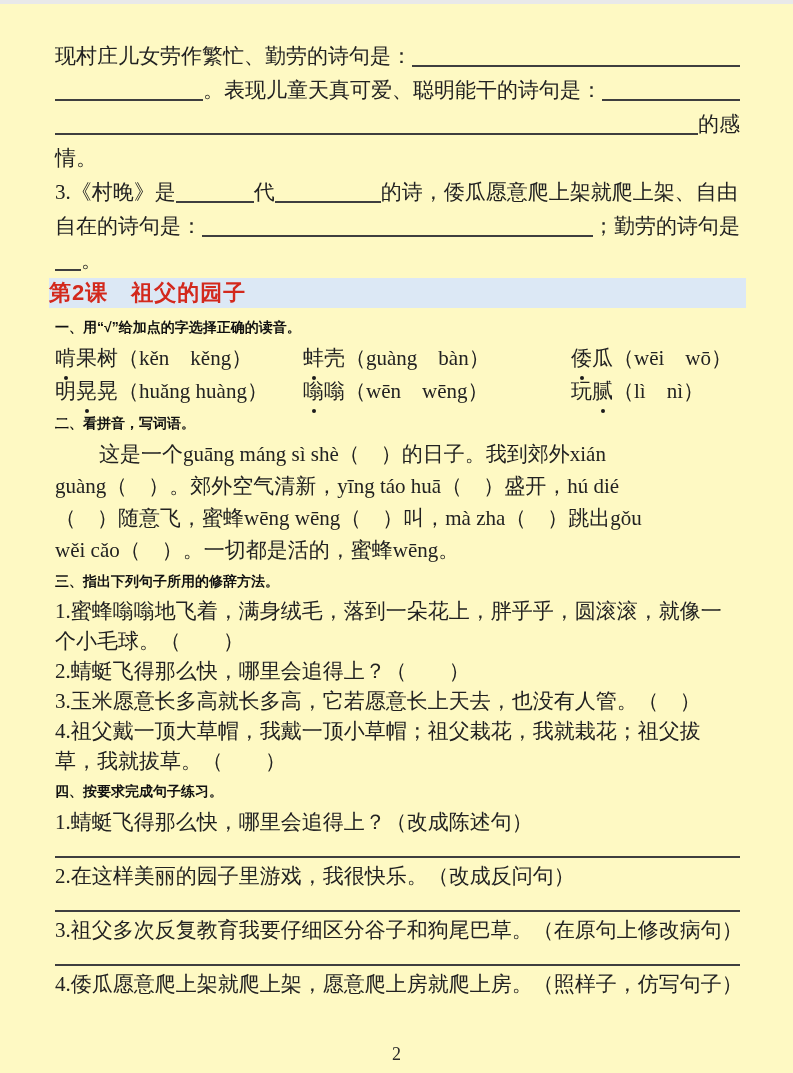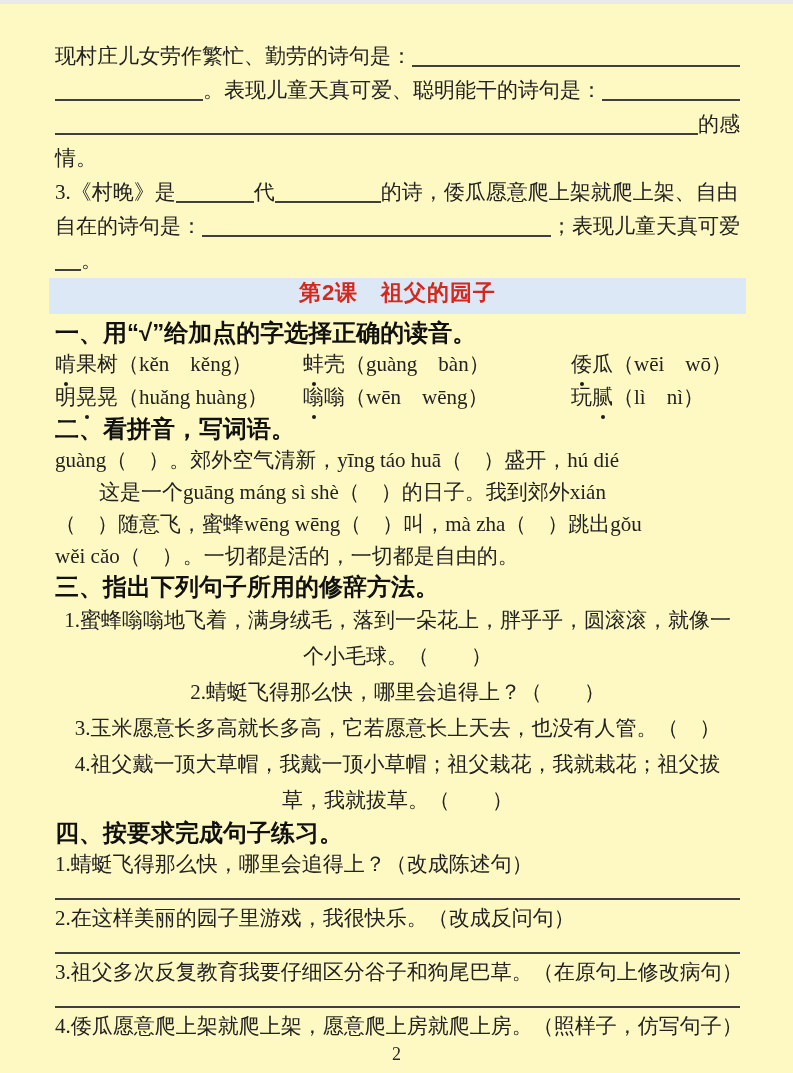--- a/index.html
+++ b/index.html
@@ -33,34 +33,33 @@
   }
   .blank.grow{flex:1 1 auto;}
   .w148{width:148px;}
   .w190{width:190px;}
   .w78{width:78px;}
   .w106{width:106px;}
   .w26{width:26px;}
   
   .banner{
     margin:4px -6px 4px -6px;
-    height:36px;line-height:30px;
+    height:30px;line-height:30px;
     background:var(--blue);
-    text-align:center;
     font-family:"Liberation Sans","DejaVu Sans",sans-serif;
     font-weight:700;
     font-size:22px;
     color:var(--red);
     letter-spacing:1px;
   }
   
   .heading{
     font-family:"Liberation Sans","DejaVu Sans",sans-serif;
     font-weight:700;
-    font-size:24px;
+    font-size:14px;
     line-height:30px;
     height:30px;
     color:#111;
     white-space:nowrap;
   }
   
   .reading-grid{
     display:grid;
     grid-template-columns:248px 268px 1fr;
     line-height:33px;
@@ -70,21 +69,21 @@
   .dotchar::after{
     content:"";
     position:absolute;left:50%;bottom:-5px;
     width:4px;height:4px;margin-left:-2px;
     background:#1c1c1c;border-radius:50%;
   }
   
   .para-line{line-height:32px;height:32px;white-space:nowrap;}
   .para-line.indent{padding-left:44px;}
   
-  .rq-item{line-height:36px;text-align:center;}
+  .rq-item{line-height:30px;}
   
   .sp-item{line-height:32px;height:32px;white-space:nowrap;}
   .answer-rule{
     height:18px;
     border-bottom:2px solid var(--rule);
     margin-bottom:2px;
   }
   .page-number{
     position:absolute;
     left:0;right:0;bottom:12px;
@@ -122,21 +121,21 @@
     <div class="line">
       <span class="txt">3.《村晚》是</span>
       <span class="blank w78"></span>
       <span class="txt">代</span>
       <span class="blank w106"></span>
       <span class="txt">的诗，倭瓜愿意爬上架就爬上架、自由</span>
     </div>
     <div class="line">
       <span class="txt">自在的诗句是：</span>
       <span class="blank grow"></span>
-      <span class="txt">；表现儿童天真可爱</span>
+      <span class="txt">；勤劳的诗句是</span>
     </div>
     <div class="line">
       <span class="blank w26"></span>
       <span class="txt">。</span>
     </div>
   </div>
 
   <div class="banner">
     <span>第2课　祖父的园子</span>
   </div>
@@ -158,24 +157,24 @@
     <div class="reading-item">
       <span></span><span class="dotchar">嗡</span><span>嗡</span><span>（wēn　wēng）</span>
     </div>
     <div class="reading-item">
       <span>玩</span><span class="dotchar">腻</span><span></span><span>（lì　nì）</span>
     </div>
   </div>
 
   <div class="heading">二、看拼音，写词语。</div>
   <div>
+    <div class="para-line indent">这是一个guāng  máng  sì  shè（　）的日子。我到郊外xián</div>
     <div class="para-line">guàng（　）。郊外空气清新，yīng  táo  huā（　）盛开，hú  dié</div>
-    <div class="para-line indent">这是一个guāng  máng  sì  shè（　）的日子。我到郊外xián</div>
     <div class="para-line">（　）随意飞，蜜蜂wēng  wēng（　）叫，mà zha（　）跳出gǒu</div>
-    <div class="para-line">wěi  cǎo（　）。一切都是活的，一切都是自由的。</div>
+    <div class="para-line">wěi  cǎo（　）。一切都是活的，蜜蜂wēng。</div>
   </div>
 
   <div class="heading">三、指出下列句子所用的修辞方法。</div>
   <div>
     <div class="rq-item">1.蜜蜂嗡嗡地飞着，满身绒毛，落到一朵花上，胖乎乎，圆滚滚，就像一个小毛球。（　　）</div>
     <div class="rq-item">2.蜻蜓飞得那么快，哪里会追得上？（　　）</div>
     <div class="rq-item">3.玉米愿意长多高就长多高，它若愿意长上天去，也没有人管。（　）</div>
     <div class="rq-item">4.祖父戴一顶大草帽，我戴一顶小草帽；祖父栽花，我就栽花；祖父拔草，我就拔草。（　　）</div>
   </div>
 

